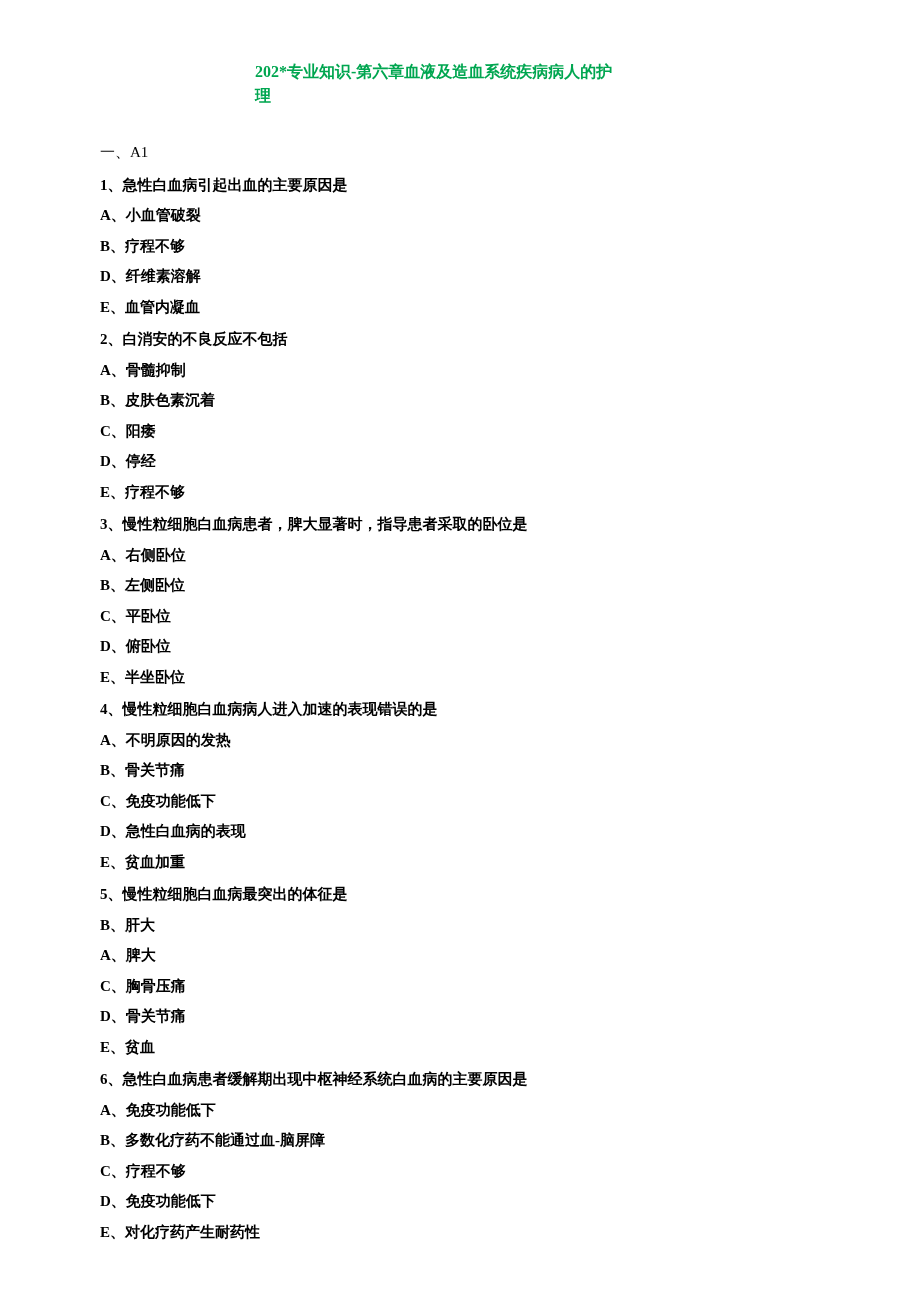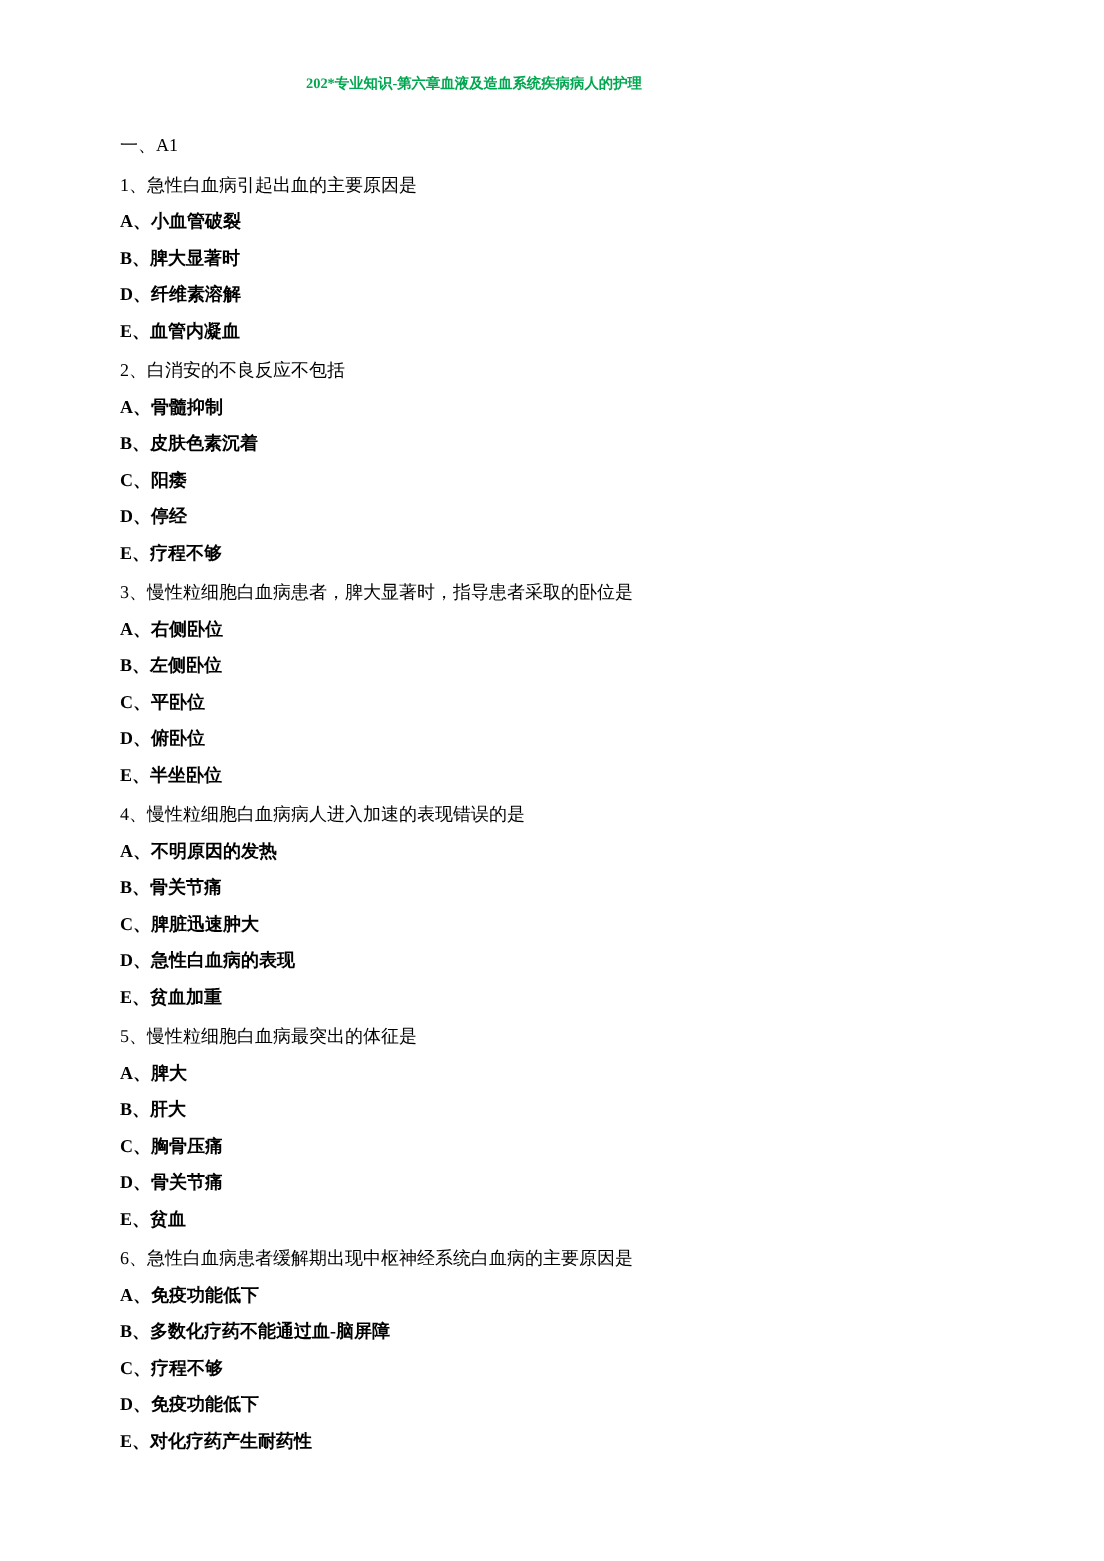--- a/index.html
+++ b/index.html
@@ -12,73 +12,73 @@
       font-size: 15px;
       line-height: 1.9;
       color: #000;
       background: #fff;
       width: 920px;
       padding: 60px 100px 60px 100px;
     }
     .title {
       color: #00a650;
       font-weight: bold;
-      font-size: 12px;
+      font-size: 16px;
       text-align: left;
       margin-left: 155px;
       margin-bottom: 30px;
       line-height: 1.5;
       width: 360px;
     }
     .section-label {
       margin-bottom: 4px;
     }
     .question {
-      font-weight: normal;
+      font-weight: bold;
       margin-top: 4px;
     }
     .option {
       font-weight: bold;
       margin-top: 2px;
     }
   </style>
 </head>
 <body>
 
 <div class="title">202*专业知识-第六章血液及造血系统疾病病人的护理</div>
 
 <div class="section-label">一、A1</div>
 
 <div id="questions-container">
     <div class="question">1、急性白血病引起出血的主要原因是</div>
     <div class="option">A、小血管破裂</div>
-    <div class="option">B、脾大显著时</div>
+    <div class="option">B、疗程不够</div>
     <div class="option">D、纤维素溶解</div>
     <div class="option">E、血管内凝血</div>
     <div class="question">2、白消安的不良反应不包括</div>
     <div class="option">A、骨髓抑制</div>
     <div class="option">B、皮肤色素沉着</div>
     <div class="option">C、阳痿</div>
     <div class="option">D、停经</div>
     <div class="option">E、疗程不够</div>
     <div class="question">3、慢性粒细胞白血病患者，脾大显著时，指导患者采取的卧位是</div>
     <div class="option">A、右侧卧位</div>
     <div class="option">B、左侧卧位</div>
     <div class="option">C、平卧位</div>
     <div class="option">D、俯卧位</div>
     <div class="option">E、半坐卧位</div>
     <div class="question">4、慢性粒细胞白血病病人进入加速的表现错误的是</div>
     <div class="option">A、不明原因的发热</div>
     <div class="option">B、骨关节痛</div>
-    <div class="option">C、脾脏迅速肿大</div>
+    <div class="option">C、免疫功能低下</div>
     <div class="option">D、急性白血病的表现</div>
     <div class="option">E、贫血加重</div>
     <div class="question">5、慢性粒细胞白血病最突出的体征是</div>
+    <div class="option">B、肝大</div>
     <div class="option">A、脾大</div>
-    <div class="option">B、肝大</div>
     <div class="option">C、胸骨压痛</div>
     <div class="option">D、骨关节痛</div>
     <div class="option">E、贫血</div>
     <div class="question">6、急性白血病患者缓解期出现中枢神经系统白血病的主要原因是</div>
     <div class="option">A、免疫功能低下</div>
     <div class="option">B、多数化疗药不能通过血-脑屏障</div>
     <div class="option">C、疗程不够</div>
     <div class="option">D、免疫功能低下</div>
     <div class="option">E、对化疗药产生耐药性</div>
   </div>

